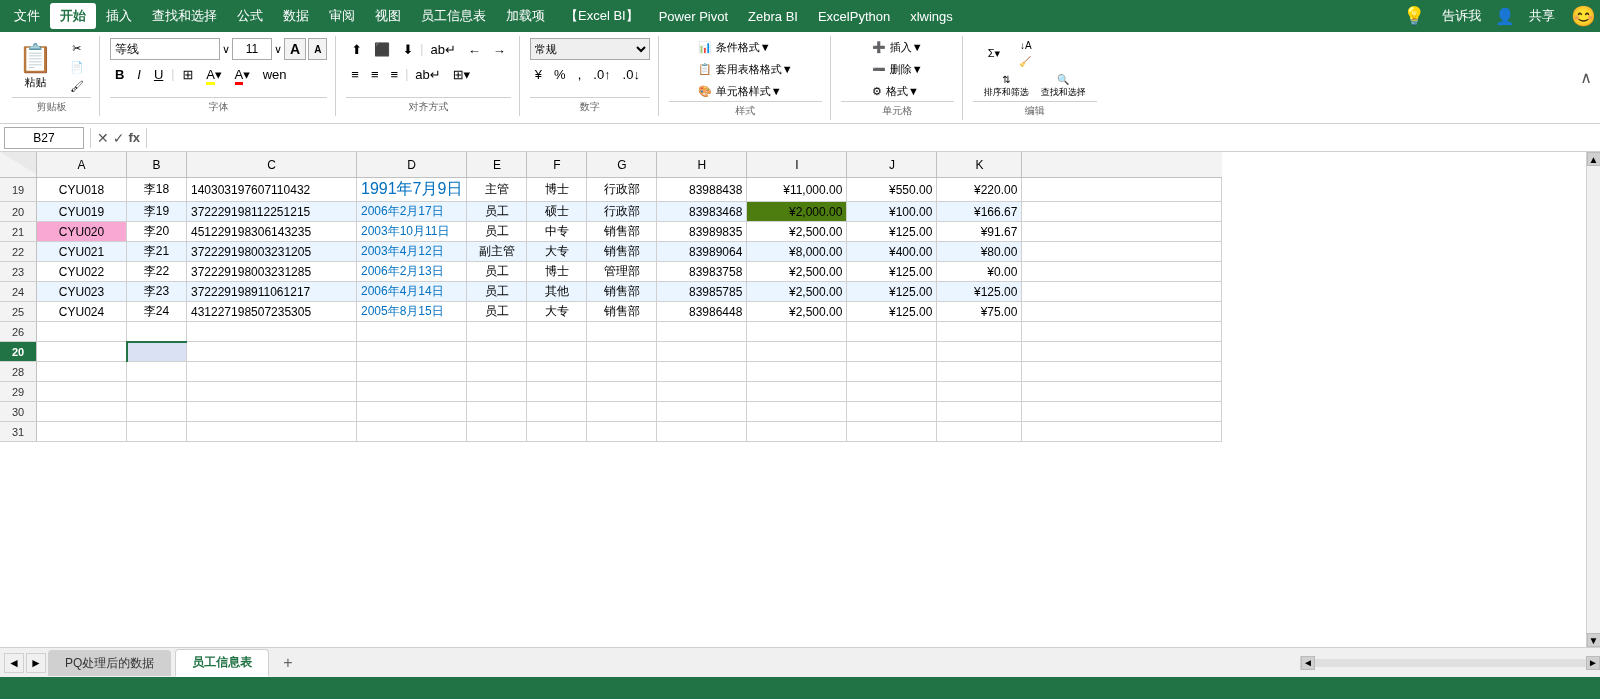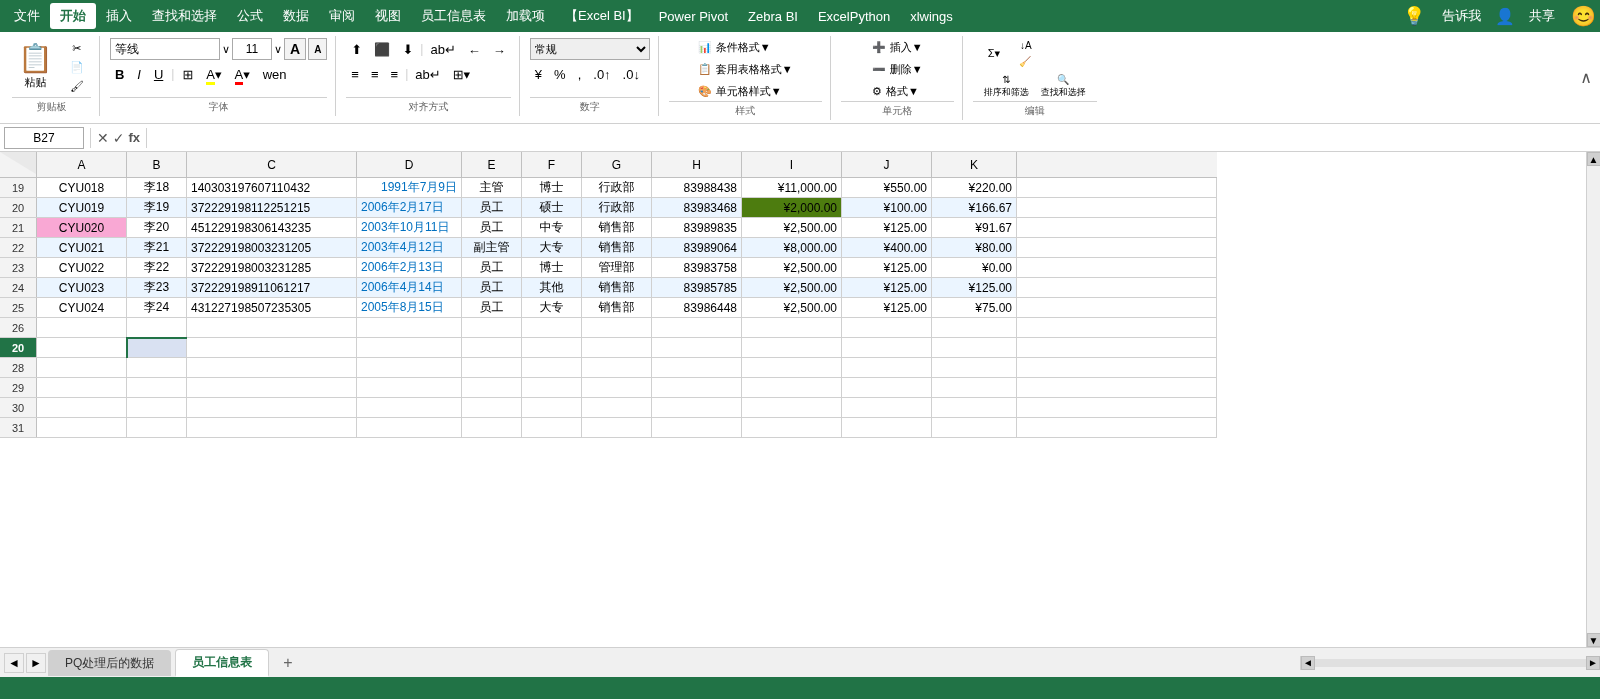--- a/index.html
+++ b/index.html
@@ -275,21 +275,21 @@
               <th style="width:85px; background:#f3f3f3; border-right:1px solid #c0c0c0; border-bottom:1px solid #c0c0c0; text-align:center; font-weight:normal; font-size:12px;">K</th>
               <th style="width:200px; background:#f3f3f3; border-bottom:1px solid #c0c0c0;"></th>
             </tr>
           </thead>
           <tbody id="grid-body">
           <tr>
                 <th style="width: 36px; min-width: 36px; background: rgb(243, 243, 243); border-right: 1px solid rgb(192, 192, 192); border-bottom: 1px solid rgb(208, 208, 208); text-align: center; font-weight: normal; font-size: 11px; color: rgb(51, 51, 51); height: 20px;">19</th>
                 <td style="background: rgb(255, 255, 255); text-align: center; height: 20px; font-size: 12px; font-family: 等线, DengXian, 微软雅黑, sans-serif; border-right: 1px solid rgb(208, 208, 208); border-bottom: 1px solid rgb(208, 208, 208); padding: 1px 4px; white-space: nowrap; overflow: hidden;">CYU018</td>
                 <td style="background: rgb(255, 255, 255); text-align: center; height: 20px; font-size: 12px; font-family: 等线, DengXian, 微软雅黑, sans-serif; border-right: 1px solid rgb(208, 208, 208); border-bottom: 1px solid rgb(208, 208, 208); padding: 1px 4px; white-space: nowrap; overflow: hidden;">李18</td>
                 <td style="background: rgb(255, 255, 255); text-align: left; height: 20px; font-size: 12px; font-family: 等线, DengXian, 微软雅黑, sans-serif; border-right: 1px solid rgb(208, 208, 208); border-bottom: 1px solid rgb(208, 208, 208); padding: 1px 4px; white-space: nowrap; overflow: hidden;">140303197607110432</td>
-                <td style="background: rgb(255, 255, 255); color: rgb(0, 112, 192); text-align: right; height: 20px; font-size: 12px; font-family: 等线, DengXian, 微软雅黑, sans-serif; border-right: 1px solid rgb(208, 208, 208); border-bottom: 1px solid rgb(208, 208, 208); padding: 1px 4px; white-space: nowrap; overflow: hidden;">1991年7月9日</td>
+                <td style="background: rgb(255, 255, 255); color: rgb(0, 112, 192); text-align: left; height: 20px; font-size: 16px; font-family: 等线, DengXian, 微软雅黑, sans-serif; border-right: 1px solid rgb(208, 208, 208); border-bottom: 1px solid rgb(208, 208, 208); padding: 1px 4px; white-space: nowrap; overflow: hidden;">1991年7月9日</td>
                 <td style="background: rgb(255, 255, 255); text-align: center; height: 20px; font-size: 12px; font-family: 等线, DengXian, 微软雅黑, sans-serif; border-right: 1px solid rgb(208, 208, 208); border-bottom: 1px solid rgb(208, 208, 208); padding: 1px 4px; white-space: nowrap; overflow: hidden;">主管</td>
                 <td style="background: rgb(255, 255, 255); text-align: center; height: 20px; font-size: 12px; font-family: 等线, DengXian, 微软雅黑, sans-serif; border-right: 1px solid rgb(208, 208, 208); border-bottom: 1px solid rgb(208, 208, 208); padding: 1px 4px; white-space: nowrap; overflow: hidden;">博士</td>
                 <td style="background: rgb(255, 255, 255); text-align: center; height: 20px; font-size: 12px; font-family: 等线, DengXian, 微软雅黑, sans-serif; border-right: 1px solid rgb(208, 208, 208); border-bottom: 1px solid rgb(208, 208, 208); padding: 1px 4px; white-space: nowrap; overflow: hidden;">行政部</td>
                 <td style="background: rgb(255, 255, 255); text-align: right; height: 20px; font-size: 12px; font-family: 等线, DengXian, 微软雅黑, sans-serif; border-right: 1px solid rgb(208, 208, 208); border-bottom: 1px solid rgb(208, 208, 208); padding: 1px 4px; white-space: nowrap; overflow: hidden;">83988438</td>
                 <td style="background: rgb(255, 255, 255); text-align: right; height: 20px; font-size: 12px; font-family: 等线, DengXian, 微软雅黑, sans-serif; border-right: 1px solid rgb(208, 208, 208); border-bottom: 1px solid rgb(208, 208, 208); padding: 1px 4px; white-space: nowrap; overflow: hidden;">¥11,000.00</td>
                 <td style="background: rgb(255, 255, 255); text-align: right; height: 20px; font-size: 12px; font-family: 等线, DengXian, 微软雅黑, sans-serif; border-right: 1px solid rgb(208, 208, 208); border-bottom: 1px solid rgb(208, 208, 208); padding: 1px 4px; white-space: nowrap; overflow: hidden;">¥550.00</td>
                 <td style="background: rgb(255, 255, 255); text-align: right; height: 20px; font-size: 12px; font-family: 等线, DengXian, 微软雅黑, sans-serif; border-right: 1px solid rgb(208, 208, 208); border-bottom: 1px solid rgb(208, 208, 208); padding: 1px 4px; white-space: nowrap; overflow: hidden;">¥220.00</td>
                 <td style="background: rgb(255, 255, 255); border-bottom: 1px solid rgb(208, 208, 208);"></td>
               </tr>
               <tr>

